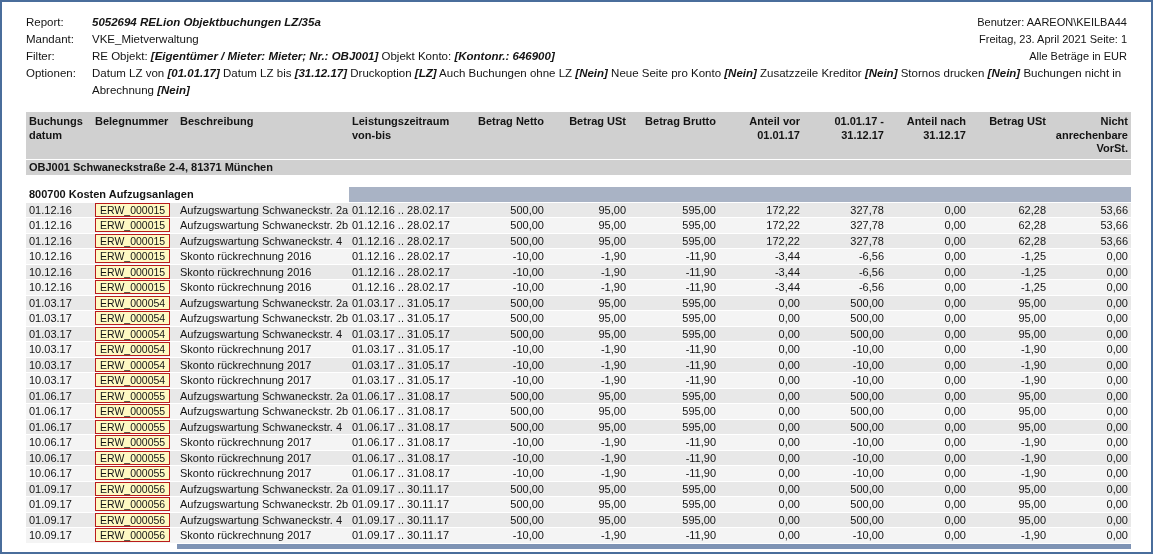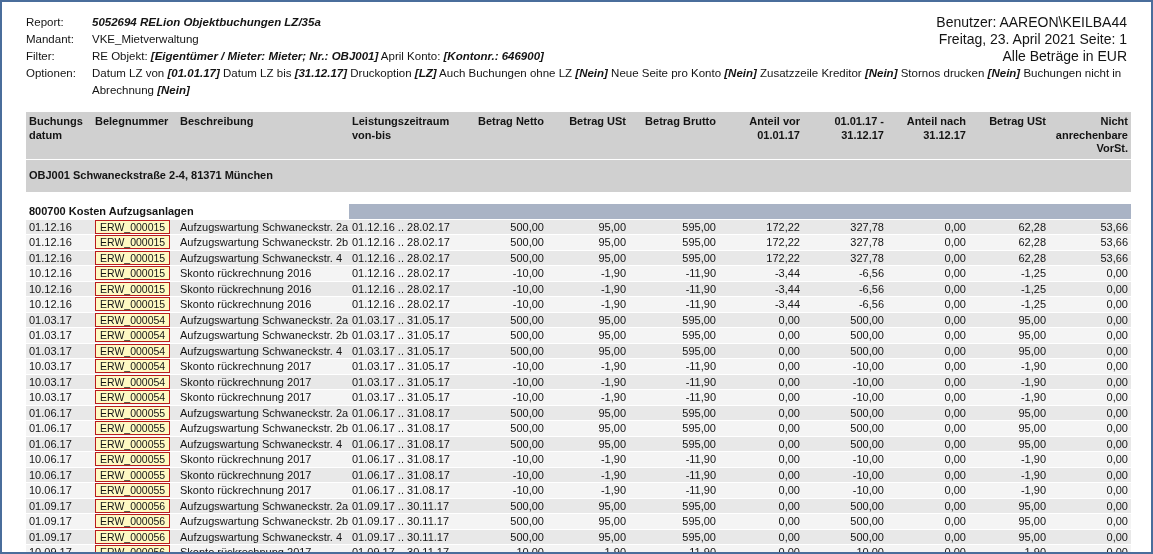--- a/index.html
+++ b/index.html
@@ -16,32 +16,32 @@
     width:1153px;height:554px;background:#fff;overflow:hidden;
     border:2px solid var(--frame,#4a6d9b);
     font-family:"Liberation Sans",sans-serif;color:#141414;
   }
   .page{position:relative;padding:12px 24px 0 24px;}
   .meta{font-size:11.5px;line-height:17px;max-width:1105px;}
   .meta-row{display:flex;align-items:flex-start;justify-content:center;}
   .meta-label{flex:0 0 66px;width:66px;}
   .meta-value{flex:1;min-width:0;}
   .bold{font-weight:bold;font-style:italic;}
-  .hdr-right{position:absolute;top:12px;right:24px;text-align:right;font-size:14px;line-height:17px;}
+  .hdr-right{position:absolute;top:12px;right:24px;text-align:right;font-size:11px;line-height:17px;}
   table.report{border-collapse:collapse;table-layout:fixed;width:1105px;margin-top:13px;font-size:11px;}
   .report td,.report th{
     padding:0 3px;white-space:nowrap;overflow:hidden;
     height:15.5px;line-height:14.5px;vertical-align:middle;
     border-bottom:1px solid #fff;
   }
   .report thead th{
     background:var(--band,#d0d0d0);font-weight:bold;vertical-align:top;
     height:auto;line-height:13.5px;padding-top:3px;padding-bottom:3px;
   }
-  tr.group-row td{background:var(--band,#d0d0d0);font-weight:bold;height:33px;}
+  tr.group-row td{background:var(--band,#d0d0d0);font-weight:bold;height:16px;}
   tr.spacer-row td{height:11px;background:#fff;}
   tr.account-row td{font-weight:bold;background:#fff;height:16px;}
   tr.account-row td.account-band{background:var(--acct,#a9b3c5);}
   tr.r-odd td{background:var(--stripe_dark,#e8e8e8);}
   tr.r-even td{background:var(--stripe_light,#f4f4f4);}
   .al-left{text-align:left;}
   .al-right{text-align:right;}
   .doc-badge{
     display:inline-block;background:#fef9c3;border:1px solid #b91c1c;
     padding:0 4px;line-height:12px;font-size:10.5px;cursor:pointer;
@@ -58,21 +58,21 @@
     <div class="meta-row">
       <span class="meta-label">Report:</span>
       <span class="meta-value bold">5052694 RELion Objektbuchungen LZ/35a</span>
     </div>
     <div class="meta-row">
       <span class="meta-label">Mandant:</span>
       <span class="meta-value">VKE_Mietverwaltung</span>
     </div>
     <div class="meta-row">
       <span class="meta-label">Filter:</span>
-      <span class="meta-value"><span>RE Objekt: </span><span class="bold">[Eigentümer / Mieter: Mieter; Nr.: OBJ001]</span><span> April Konto: </span><span class="bold">[Kontonr.: 646900]</span></span>
+      <span class="meta-value"><span>RE Objekt: </span><span class="bold">[Eigentümer / Mieter: Mieter; Nr.: OBJ001]</span><span> Objekt Konto: </span><span class="bold">[Kontonr.: 646900]</span></span>
     </div>
     <div class="meta-row">
       <span class="meta-label">Optionen:</span>
       <span class="meta-value"><span>Datum LZ von </span><span class="bold">[01.01.17]</span><span> Datum LZ bis </span><span class="bold">[31.12.17]</span><span> Druckoption </span><span class="bold">[LZ]</span><span> Auch Buchungen ohne LZ </span><span class="bold">[Nein]</span><span> Neue Seite pro Konto </span><span class="bold">[Nein]</span><span> Zusatzzeile Kreditor </span><span class="bold">[Nein]</span><span> Stornos drucken </span><span class="bold">[Nein]</span><span> Buchungen nicht in Abrechnung </span><span class="bold">[Nein]</span></span>
     </div>
   </div>
 
   <div class="hdr-right">
     <div>Benutzer: AAREON\KEILBA44</div>
     <div>Freitag, 23. April 2021 Seite: 1</div>

